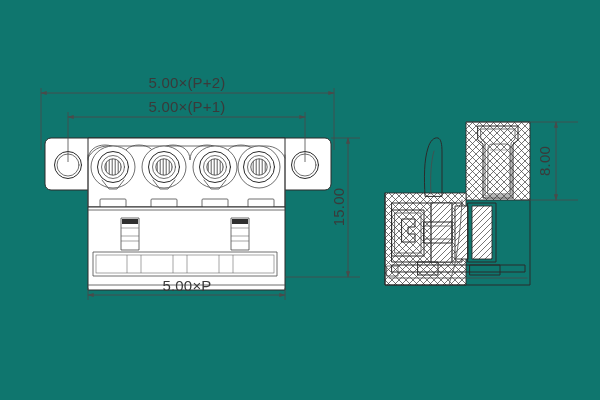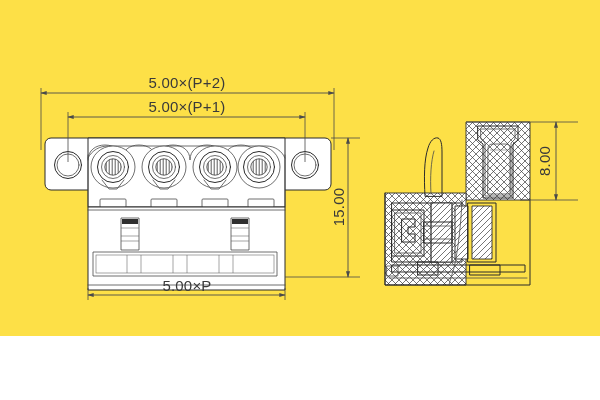--- a/index.html
+++ b/index.html
@@ -10,22 +10,22 @@
   }
   body {
     width: 600px;
     height: 400px;
     overflow: hidden;
     font-family: "Liberation Sans", sans-serif;
   }
   #drawing-root {
     position: relative;
     width: 600px;
-    height: 336px;
-    background: #fde047;
+    height: 400px;
+    background: #0f766e;
   }
   svg#cad {
     position: absolute;
     left: 0;
     top: 0;
     width: 600px;
     height: 400px;
     display: block;
   }
   .dim-text {

